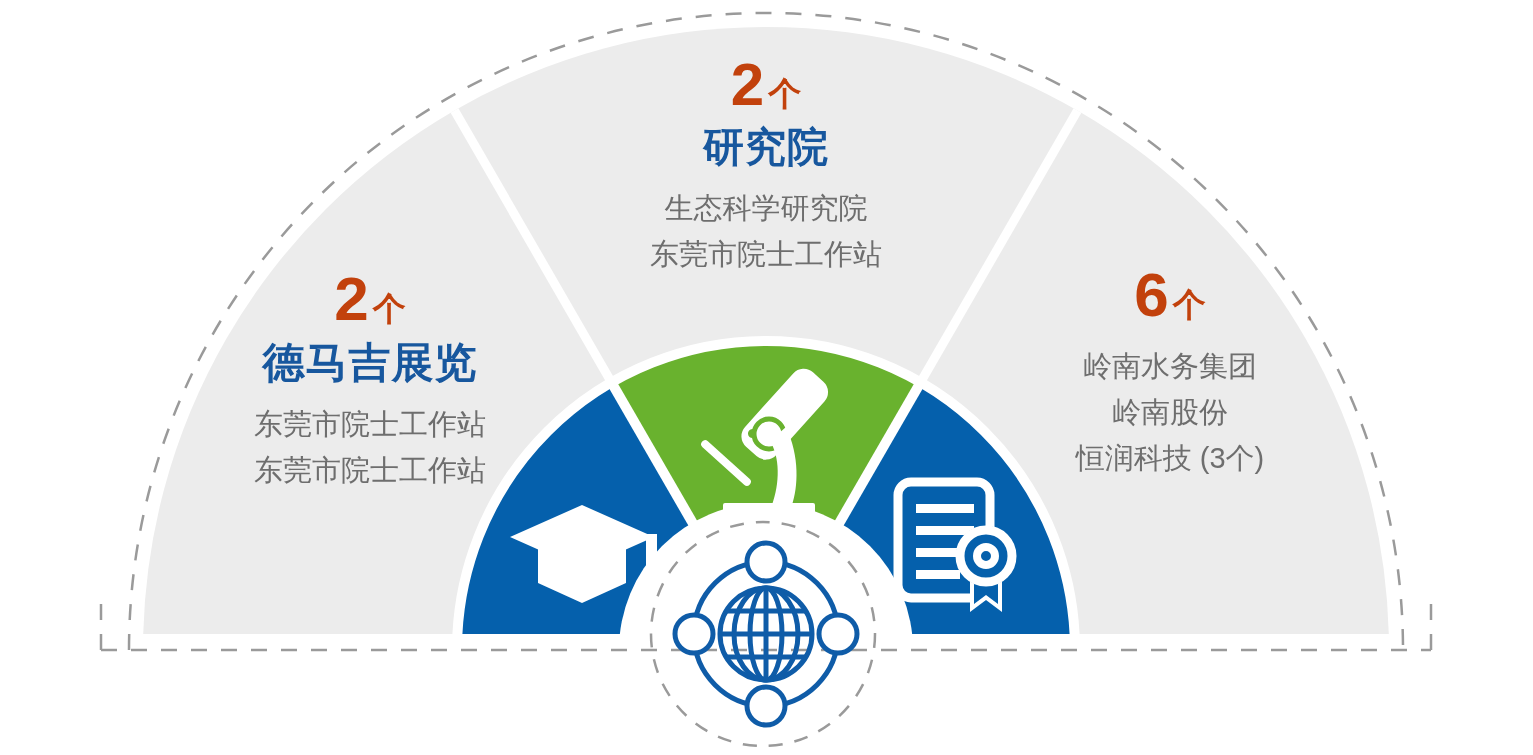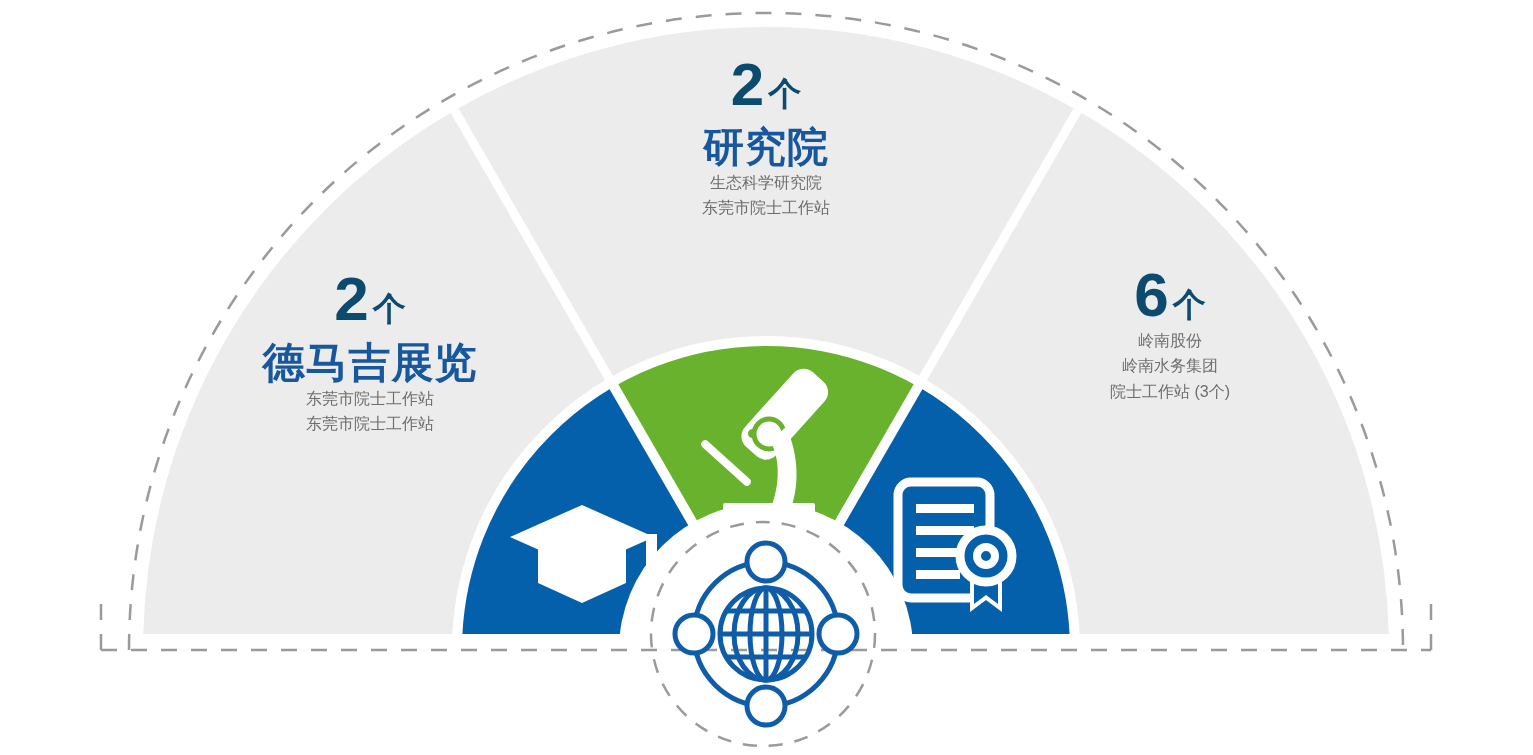--- a/index.html
+++ b/index.html
@@ -28,21 +28,21 @@
   }
 
   
   .seg-text {
     position: absolute;
     text-align: center;
     line-height: 1.0;
   }
   .count-row {
     white-space: nowrap;
-    color: #0c4a6e;
+    color: #c2410c;
     font-weight: bold;
     letter-spacing: 0;
   }
   .count-num {
     font-size: 62px;
     font-weight: bold;
     vertical-align: baseline;
   }
   .count-unit {
     font-size: 33px;
@@ -51,23 +51,23 @@
   }
   .seg-title {
     color: #17579E;
     font-weight: bold;
     font-size: 42px;
     white-space: nowrap;
     margin-top: 12px;
     letter-spacing: 1px;
   }
   .seg-list {
-    margin-top: 2px;
+    margin-top: 18px;
     color: #6E6E6E;
-    font-size: 16px;
+    font-size: 29px;
     line-height: 1.58;
     white-space: nowrap;
   }
   .seg-list div { white-space: nowrap; }
 
   
   #block-left   { left: 150px; top: 268px; width: 440px; }
   
   #block-middle { left: 546px; top: 55px;  width: 440px; }
   
@@ -197,19 +197,19 @@
       <div>生态科学研究院</div>
       <div>东莞市院士工作站</div>
     </div>
   </div>
 
   <div class="seg-text" id="block-right">
     <div class="count-row">
       <span class="count-num">6</span><span class="count-unit">个</span>
     </div>
     <div class="seg-list">
+      <div>岭南水务集团</div>
       <div>岭南股份</div>
-      <div>岭南水务集团</div>
-      <div>院士工作站 (3个)</div>
+      <div>恒润科技 (3个)</div>
     </div>
   </div>
 
 </div>
 
 </body></html>

